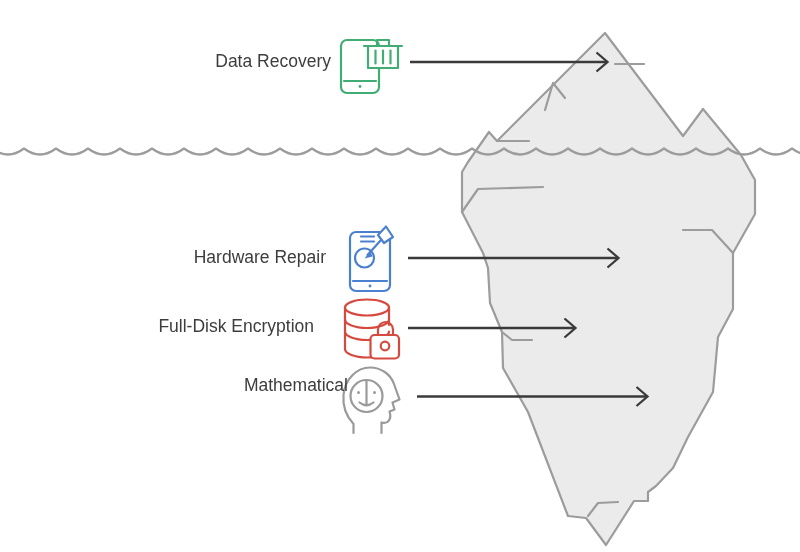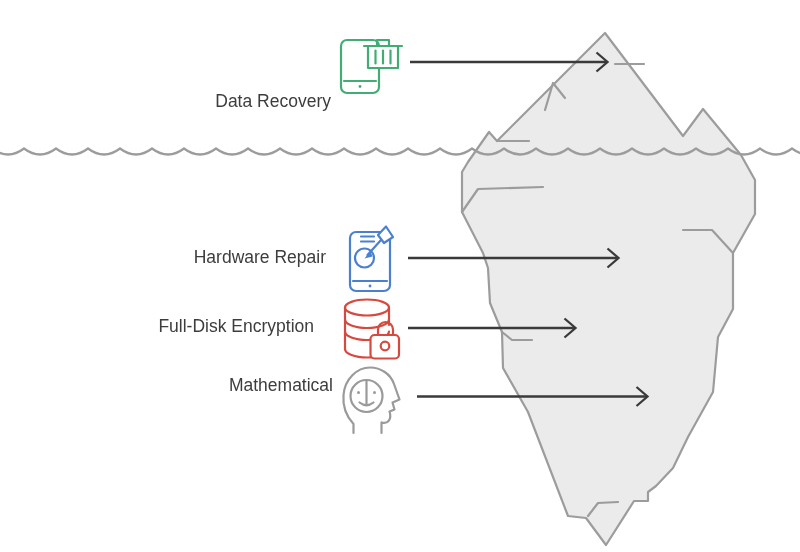--- a/index.html
+++ b/index.html
@@ -12,24 +12,24 @@
   }
   .stage svg{position:absolute;left:0;top:0;}
   .label{
     position:absolute;
     font-size:17.5px;
     line-height:22px;
     color:var(--text,#3d3d3d);
     white-space:nowrap;
     text-align:right;
   }
-  #lbl-data-recovery{top:50px;right:469px;margin-top:40px;}
+  #lbl-data-recovery{top:50px;right:469px;}
   #lbl-hardware-repair{top:246px;right:474px;}
   #lbl-full-disk-encryption{top:315px;right:486px;}
-  #lbl-mathematical{top:374px;right:467px;text-align:left;}
+  #lbl-mathematical{top:374px;right:452px;text-align:left;}
   #lbl-mathematical span{display:block;}
 </style>
 </head>
 <body>
 
 <div class="stage">
 
   <svg width="800" height="552" viewBox="0 0 800 552">
 
     <g fill="var(--iceberg-fill,#ebebeb)" stroke="var(--iceberg-stroke,#9c9c9c)" stroke-width="2.2" stroke-linejoin="round" stroke-linecap="round">

